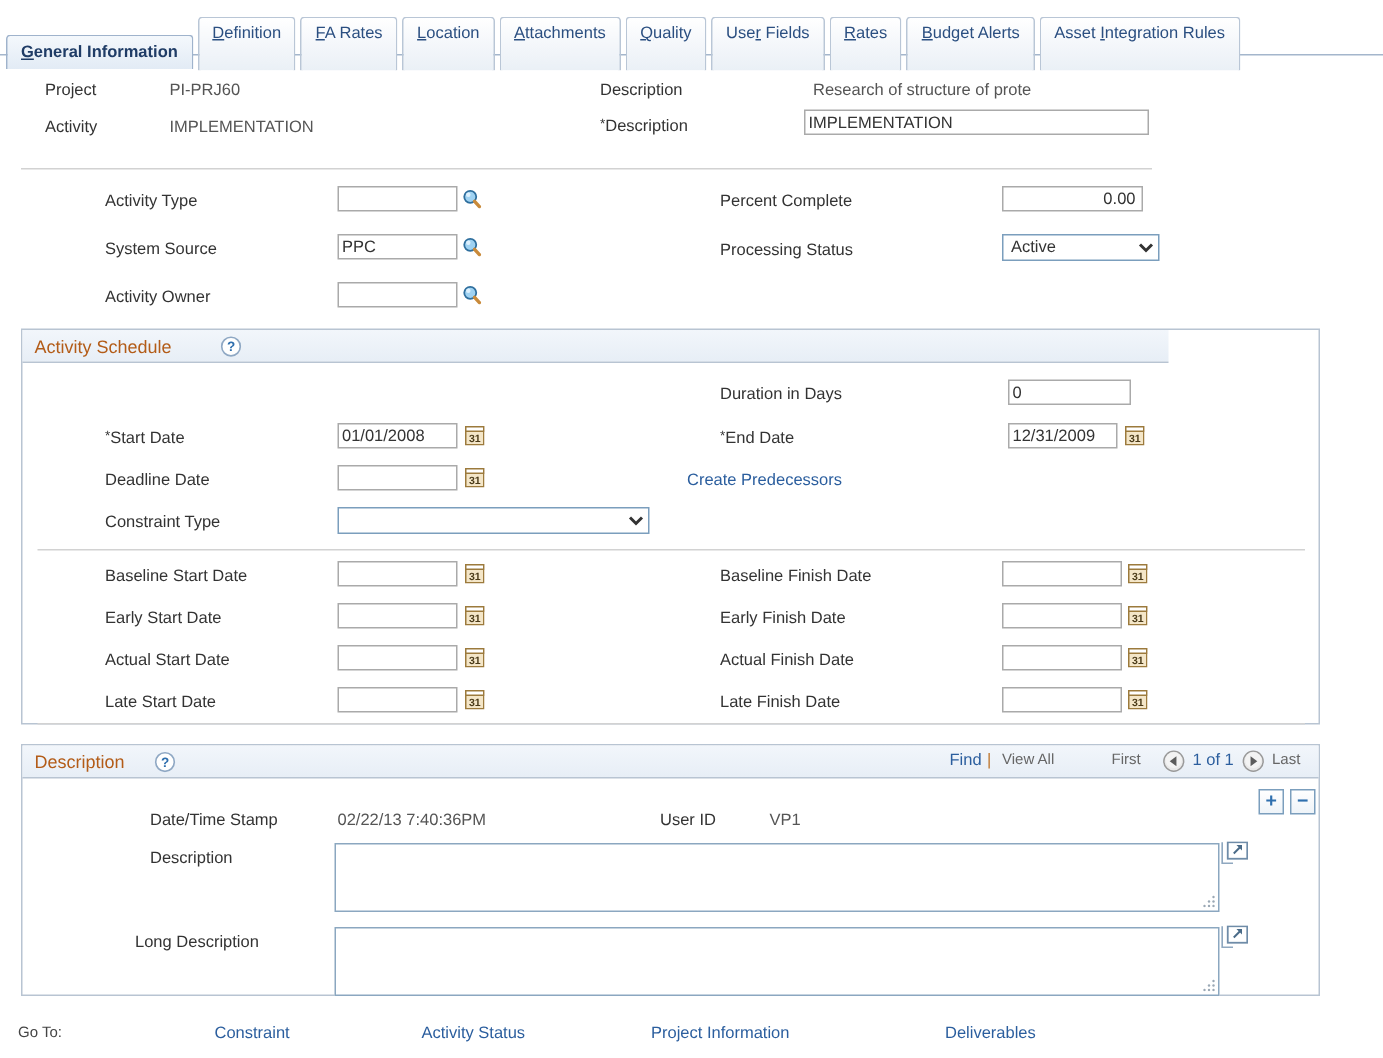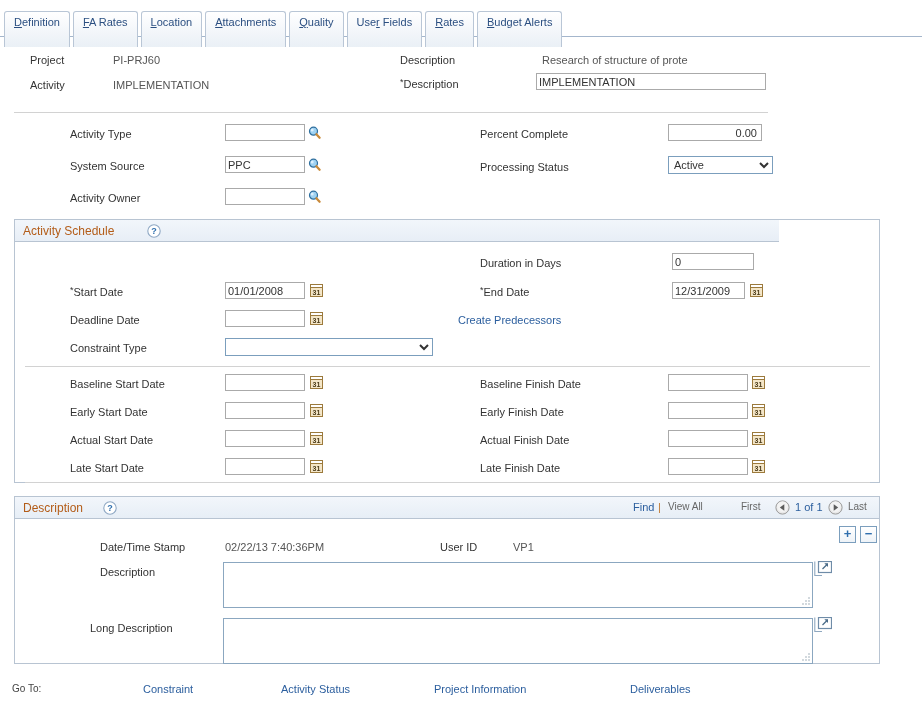--- a/index.html
+++ b/index.html
@@ -196,28 +196,30 @@
 
   .navbtn { cursor: pointer; }
 </style>
 </head>
 <body>
 
 <div id="page">
 
   <div class="tabbar">
     <div class="tabstrip" id="tabstrip">
+        <div class="tab active"><u>G</u>eneral Information</div>
         <div class="tab"><u>D</u>efinition</div>
         <div class="tab"><u>F</u>A Rates</div>
         <div class="tab"><u>L</u>ocation</div>
         <div class="tab"><u>A</u>ttachments</div>
         <div class="tab"><u>Q</u>uality</div>
         <div class="tab">Use<u>r</u> Fields</div>
         <div class="tab"><u>R</u>ates</div>
         <div class="tab"><u>B</u>udget Alerts</div>
+        <div class="tab">Asset <u>I</u>ntegration Rules</div>
       </div>
   </div>
 
   <div class="kv-label" style="left:30px; top:54px; width:75px;">Project</div>
   <div class="kv-value" style="left:113px; top:54px;">PI-PRJ60</div>
 
   <div class="kv-label" style="left:30px; top:79px; width:75px;">Activity</div>
   <div class="kv-value" style="left:113px; top:79px;">IMPLEMENTATION</div>
 
   <div class="kv-label" style="left:400px; top:54px; width:134px;">Description</div>

